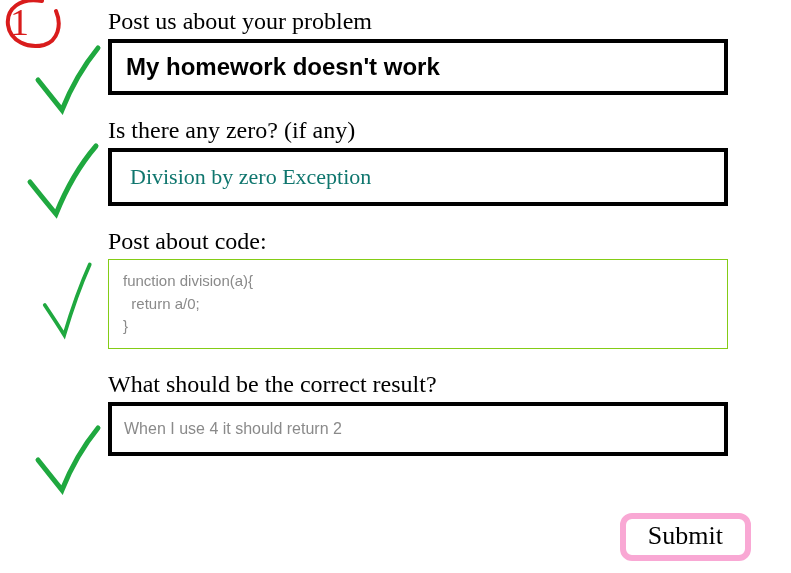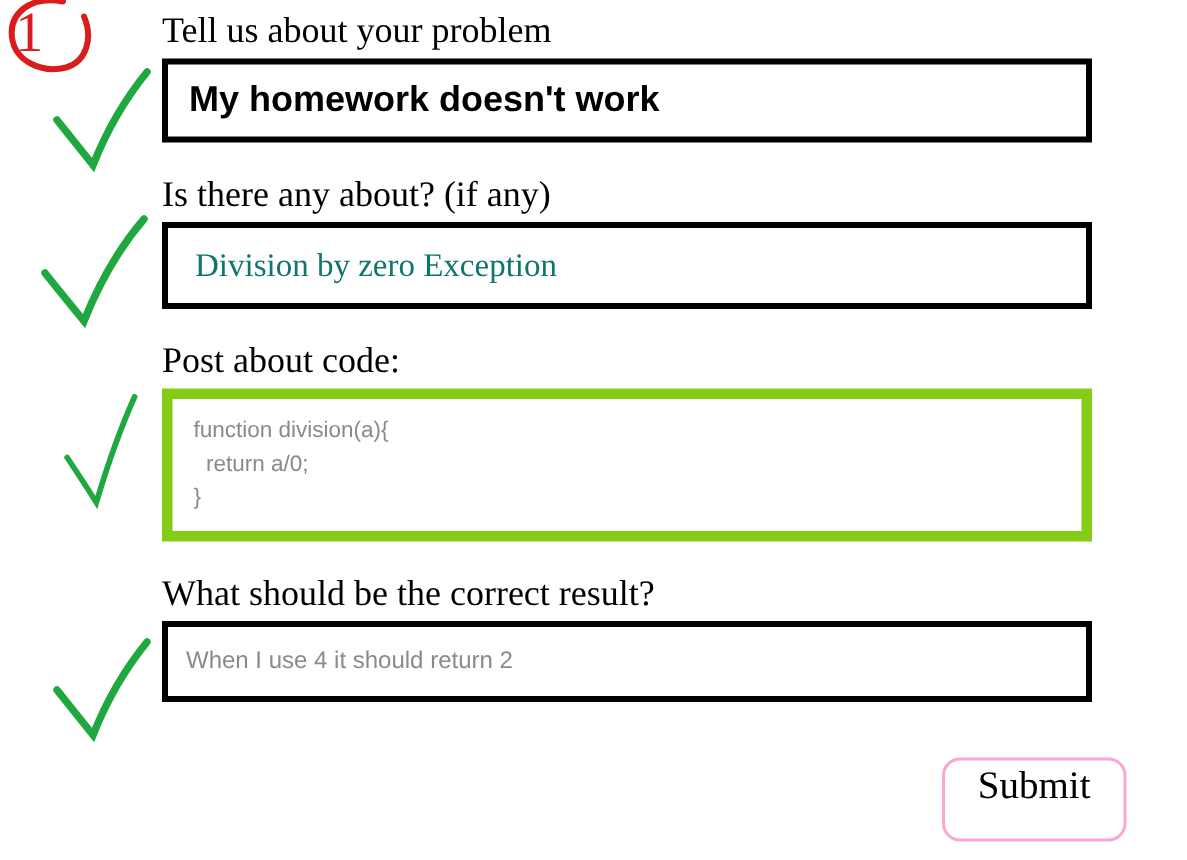--- a/index.html
+++ b/index.html
@@ -59,21 +59,21 @@
       font-size: 24px;
       color: #000;
     }
     .field-box.gray-text {
       font-family: "Comic Sans MS", cursive;
       font-size: 22px;
       color: #0f766e;
       padding: 12px 18px;
     }
     .code-box {
-      border: 7px solid #84cc16;
+      border: 1px solid #84cc16;
       background: #fff;
       padding: 10px 14px;
       width: 620px;
       font-family: "Segoe UI", Arial, sans-serif;
       font-size: 15px;
       color: #8a8a8a;
       line-height: 1.5;
       white-space: pre;
     }
     .field-box.bold-gray {
@@ -89,23 +89,23 @@
       height: 90px;
     }
     .check1 { left: 26px; top: 40px; }
     .check2 { left: 20px; top: 140px; }
     .check3 { left: 26px; top: 260px; }
     .check4 { left: 26px; top: 420px; }
     .submit-btn {
       position: absolute;
       right: 40px;
       bottom: 12px;
-      border: 2px solid #f9a8d4;
+      border: 6px solid #f9a8d4;
       border-radius: 12px;
-      padding: 2px 22px 20px 22px;
+      padding: 2px 22px 4px 22px;
       font-family: "Comic Sans MS", cursive;
       font-size: 26px;
       color: #000;
       background: #fff;
       cursor: pointer;
     }
   </style>
 </head>
 <body>
 
@@ -123,27 +123,27 @@
 <svg class="checkmark check3" viewBox="0 0 90 120">
   <path d="M 10 60 Q 26 84, 36 100 Q 52 46, 70 6" stroke="#1fa83f" stroke-width="5" fill="none" stroke-linecap="round"></path>
 </svg>
 <svg class="checkmark check4" viewBox="0 0 90 90">
   <path d="M 12 40 Q 28 60, 36 70 Q 50 35, 72 8" stroke="#1fa83f" stroke-width="5" fill="none" stroke-linecap="round"></path>
 </svg>
 
 <div class="form-area">
 
   <div class="field-group">
-    <span class="field-label">Tell us about your problem</span>
+    <span class="field-label">Post us about your problem</span>
     <div class="field-box bold-black">My homework doesn't work</div>
   </div>
 
   <div class="field-group">
     <span class="field-label">
-      <span>Is there any about?</span>
+      <span>Is there any zero?</span>
       <span class="label-note">(if any)</span>
     </span>
     <div class="field-box gray-text">Division by zero Exception</div>
   </div>
 
   <div class="field-group">
     <span class="field-label">Post about code:</span>
     <div class="code-box">function division(a){
   return a/0;
 }</div>

